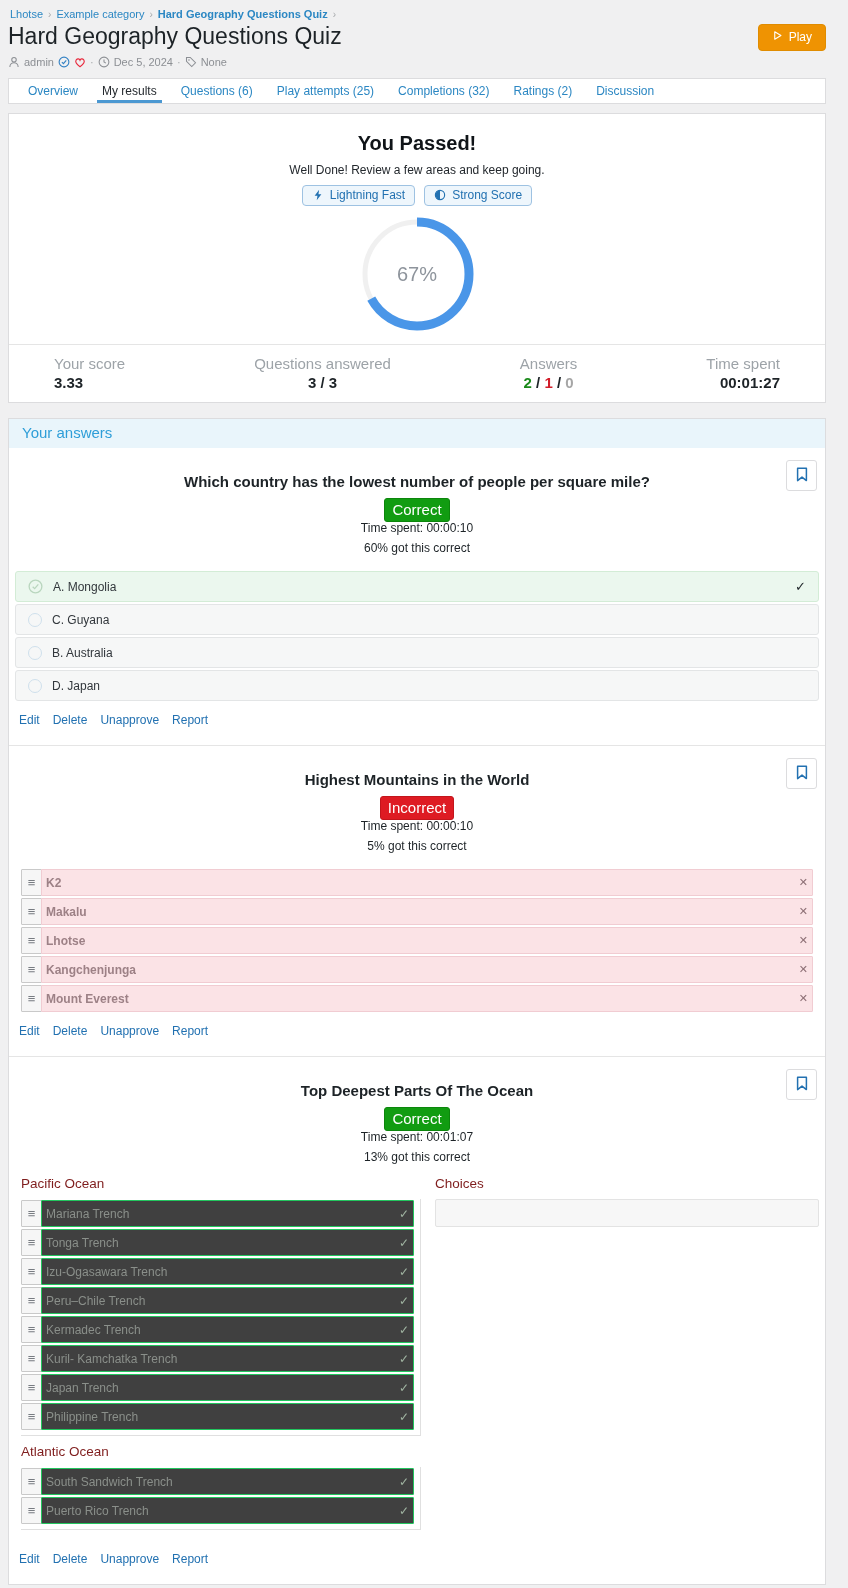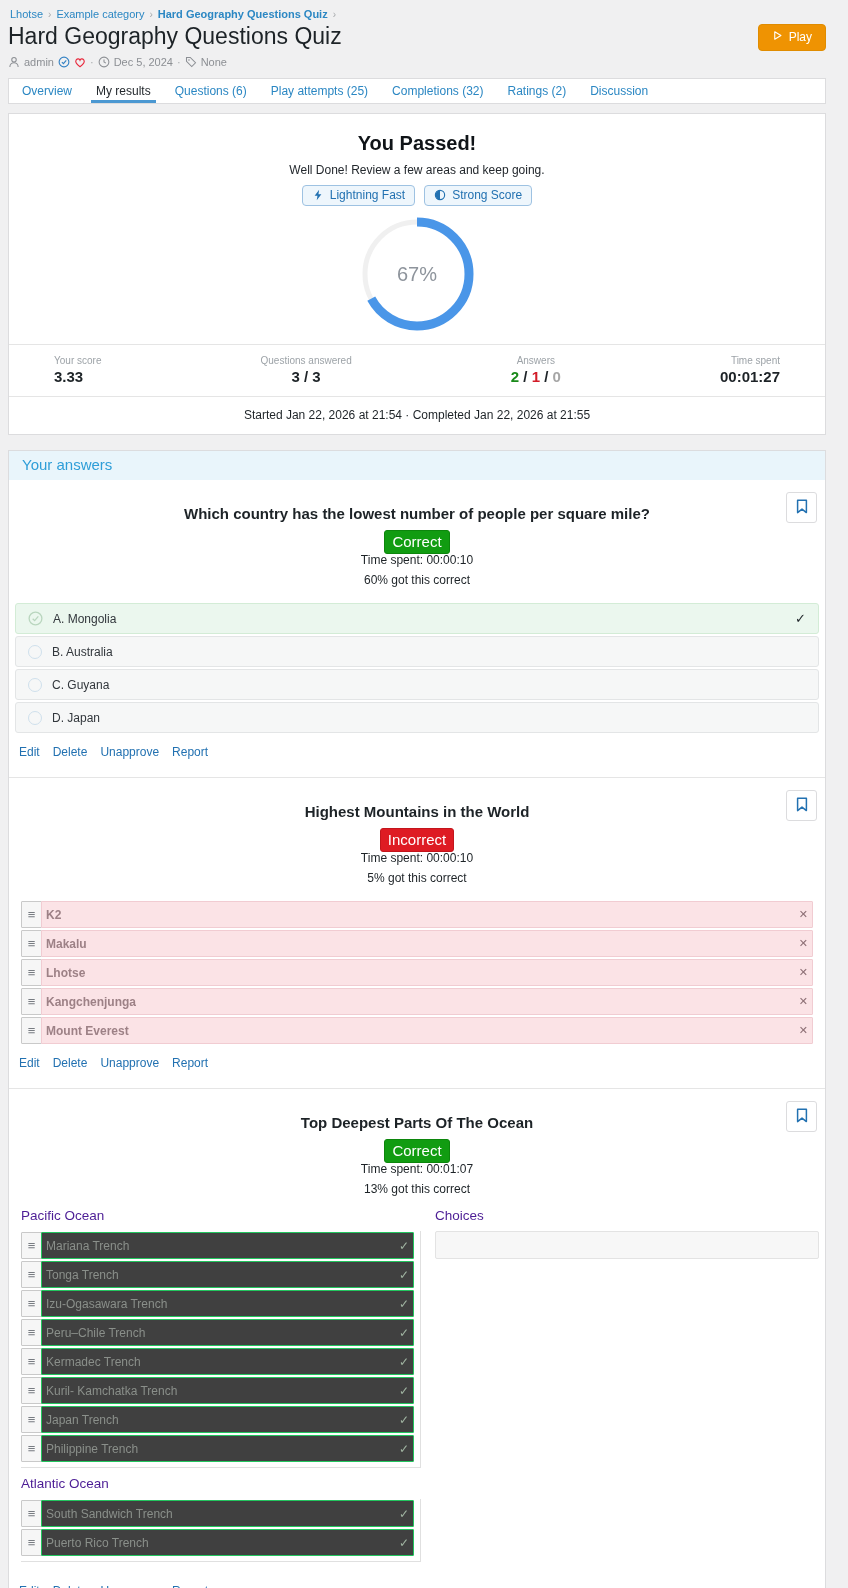--- a/index.html
+++ b/index.html
@@ -20,21 +20,21 @@
   .title-row { display:flex; justify-content:space-between; align-items:flex-start; margin-top:3px; }
   .page-title { font-size:23px; font-weight:400; color:#1d2327; margin:0; line-height:26px; }
   .play-btn { display:inline-flex; align-items:center; gap:6px; background:#ef9302; border:1px solid #e08c00;
     color:#fff; font-size:12px; padding:5px 13px 6px; border-radius:4px; cursor:pointer; font-family:inherit; margin-top:1px; }
   .meta { display:flex; align-items:center; gap:4px; font-size:11px; color:#8c8f94; margin-top:4px; height:14px; }
   .meta .ic { display:inline-flex; align-items:center; }
   .ic-check { color:#3582c4; } .ic-heart { color:#e8283c; }
   .meta .msep { color:#a7aaad; }
 
   
-  .tabs-bar { background:#fff; border:1px solid #dcdcde; margin-top:9px; padding:0 13px; display:flex; gap:24px; height:26px; }
+  .tabs-bar { background:#fff; border:1px solid #dcdcde; margin-top:9px; padding:0 19px; display:flex; gap:24px; height:26px; }
   .tab { font-size:12px; color:#2b87c3; display:flex; align-items:center; cursor:pointer; position:relative; text-decoration:none; }
   .tab.active { color:#24292e; }
   .tab.active::after { content:""; position:absolute; left:-5px; right:-5px; bottom:0; height:3px; background:#4b98d2; }
 
   
   .card { background:#fff; border:1px solid #dcdcde; }
   .result-card { margin-top:9px; }
 
   .passed-h { font-size:20px; font-weight:700; color:#101418; text-align:center; margin:14px 0 0; line-height:30px; }
   .passed-sub { font-size:12px; color:#23282d; text-align:center; margin-top:5px; }
@@ -44,21 +44,21 @@
   .chip-ic { display:inline-flex; align-items:center; }
 
   .donut-wrap { position:relative; width:116px; height:116px; margin:10px auto 12px; }
   .donut-track { fill:none; stroke:#f0f0f0; stroke-width:5; }
   .donut-prog { fill:none; stroke:#4a96e8; stroke-width:9; }
   .donut-text { position:absolute; inset:0; display:flex; align-items:center; justify-content:center; font-size:20px; color:#8e949c; }
 
   .stats-row { display:flex; justify-content:space-between; border-top:1px solid #e5e5e5; padding:10px 45px 11px; }
   .stat { text-align:center; }
   .stat:first-child { text-align:left; } .stat:last-child { text-align:right; }
-  .stat-label { font-size:10px; color:#9da3a8; }
+  .stat-label { font-size:15px; color:#9da3a8; }
   .stat-value { font-size:15px; font-weight:700; color:#1d2327; margin-top:2px; }
   .part.green { color:#1a8a1a; } .part.red { color:#d21c28; } .part.gray { color:#a6a6a6; }
   .sep { color:#1d2327; }
   .session-row { border-top:1px solid #e5e5e5; text-align:center; font-size:12px; color:#1d2327; padding:11px 0 12px; }
 
   
   .answers-card { margin-top:15px; }
   .section-head { background:#e9f5fb; color:#2e9ed8; font-size:15px; padding:5px 13px 7px; }
 
   .question { position:relative; padding:12px 6px 4px; background:#fff; }
@@ -89,21 +89,21 @@
     justify-content:center; color:#787c82; font-size:13px; cursor:grab; flex:0 0 auto; }
   .sort-body { flex:1; display:flex; align-items:center; padding:0 4px; font-size:12px; border-radius:1px; margin-left:-1px; }
   .sort-body.wrong { background:#fbe3e6; border:1px solid #f1ccd2; color:#9d8186; font-weight:700; }
   .x-mark { margin-left:auto; font-size:11px; color:#8c6f75; font-weight:400; }
   .sort-body.right { background:#404040; border:1px solid #22c55e; color:#8a8f8a; }
   .check-mark { margin-left:auto; font-size:12px; color:#9fb3a0; }
 
   .q3-cols { display:flex; margin:4px 0 0 6px; }
   .col-left { width:400px; flex:0 0 auto; }
   .col-right { flex:1; margin-left:14px; }
-  .group-heading { font-size:13.5px; color:#4c1d95; margin:8px 0 7px; height:16px; }
+  .group-heading { font-size:13.5px; color:#7f1d1d; margin:8px 0 7px; height:16px; }
   .group-box { border-right:1px solid #e0e0e0; border-bottom:1px solid #e0e0e0; padding:1px 6px 3px 0; }
   .group-box .sort-row { margin-bottom:2px; }
   .choices-box { height:28px; background:#f7f7f7; border:1px solid #e3e3e3; border-radius:2px; }
   .q3-actions-pad { height:12px; }
 </style>
 </head>
 <body>
 
 <div class="page">
 
@@ -213,21 +213,20 @@
         </div>
         <div class="stat">
           <div class="stat-label">Answers</div>
           <div class="stat-value"><span class="part green">2</span><span class="sep"> / </span><span class="part red">1</span><span class="sep"> / </span><span class="part gray">0</span></div>
         </div>
         <div class="stat">
           <div class="stat-label">Time spent</div>
           <div class="stat-value">00:01:27</div>
         </div>
       </div>
-    <div class="session-row">Started Jan 22, 2026 at 21:54 · Completed Jan 22, 2026 at 21:55</div>
   </section>
 
   <section class="card answers-card">
     <div class="section-head">Your answers</div>
     <div>
         <section class="question">
           <button class="bookmark-btn">
             <span><svg width="12" height="15" viewBox="0 0 12 15">
                 <path d="M1.6 1.2 h8.8 v12.4 l-4.4 -3.5 -4.4 3.5 z" fill="none" stroke="#2271b1" stroke-width="1.5" stroke-linejoin="round"></path>
               </svg></span>
@@ -242,25 +241,25 @@
                 <svg width="15" height="15" viewBox="0 0 16 16">
                   <circle cx="8" cy="8" r="6.8" fill="none" stroke="#b9d6be" stroke-width="1.4"></circle>
                   <path d="M5 8.3 L7.1 10.3 L11 5.8" fill="none" stroke="#b9d6be" stroke-width="1.4"></path>
                 </svg>
               </span>
               <span class="opt-label">A. Mongolia</span>
               <span class="opt-right">✓</span>
             </div>
             <div class="option">
               <span class="opt-circle"></span>
-              <span class="opt-label">B. Australia</span>
+              <span class="opt-label">C. Guyana</span>
             </div>
             <div class="option">
               <span class="opt-circle"></span>
-              <span class="opt-label">C. Guyana</span>
+              <span class="opt-label">B. Australia</span>
             </div>
             <div class="option">
               <span class="opt-circle"></span>
               <span class="opt-label">D. Japan</span>
             </div>
           </div>
           <div class="actions">
             <a class="action-link">Edit</a>
             <a class="action-link">Delete</a>
             <a class="action-link">Unapprove</a>

